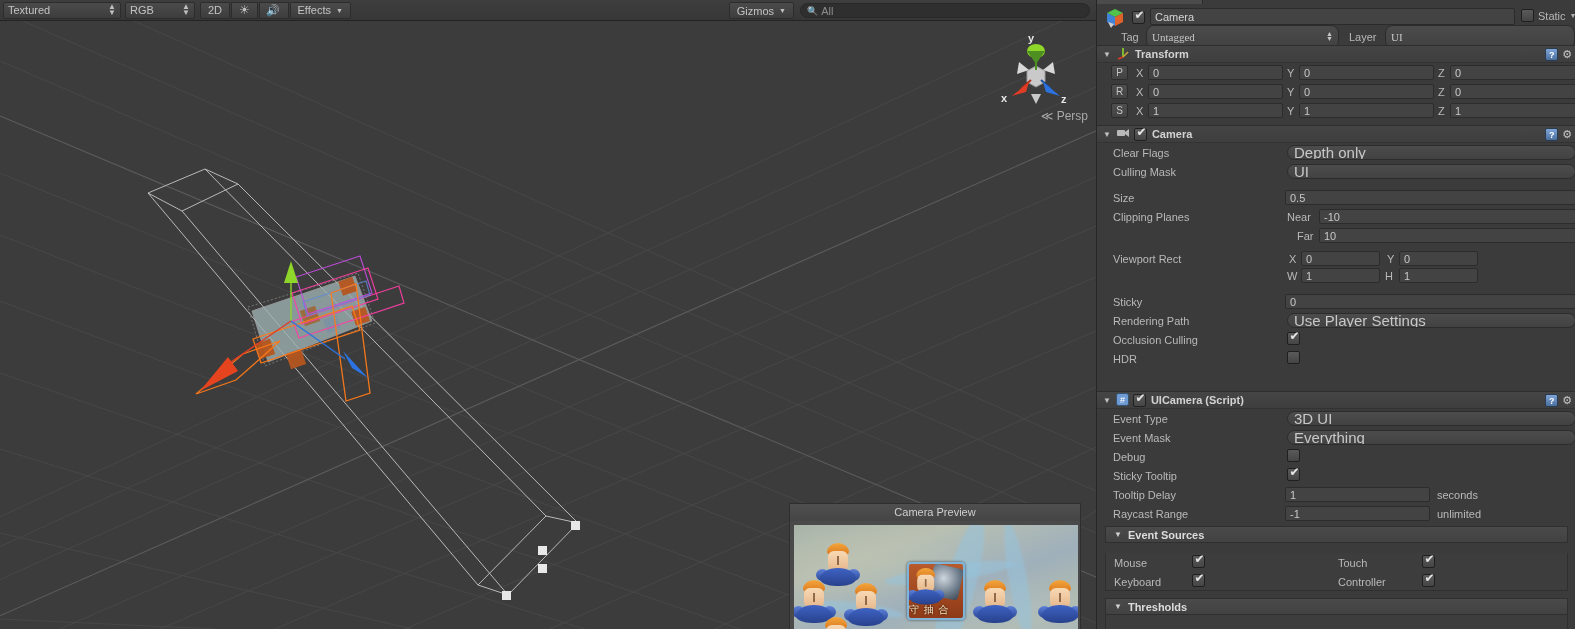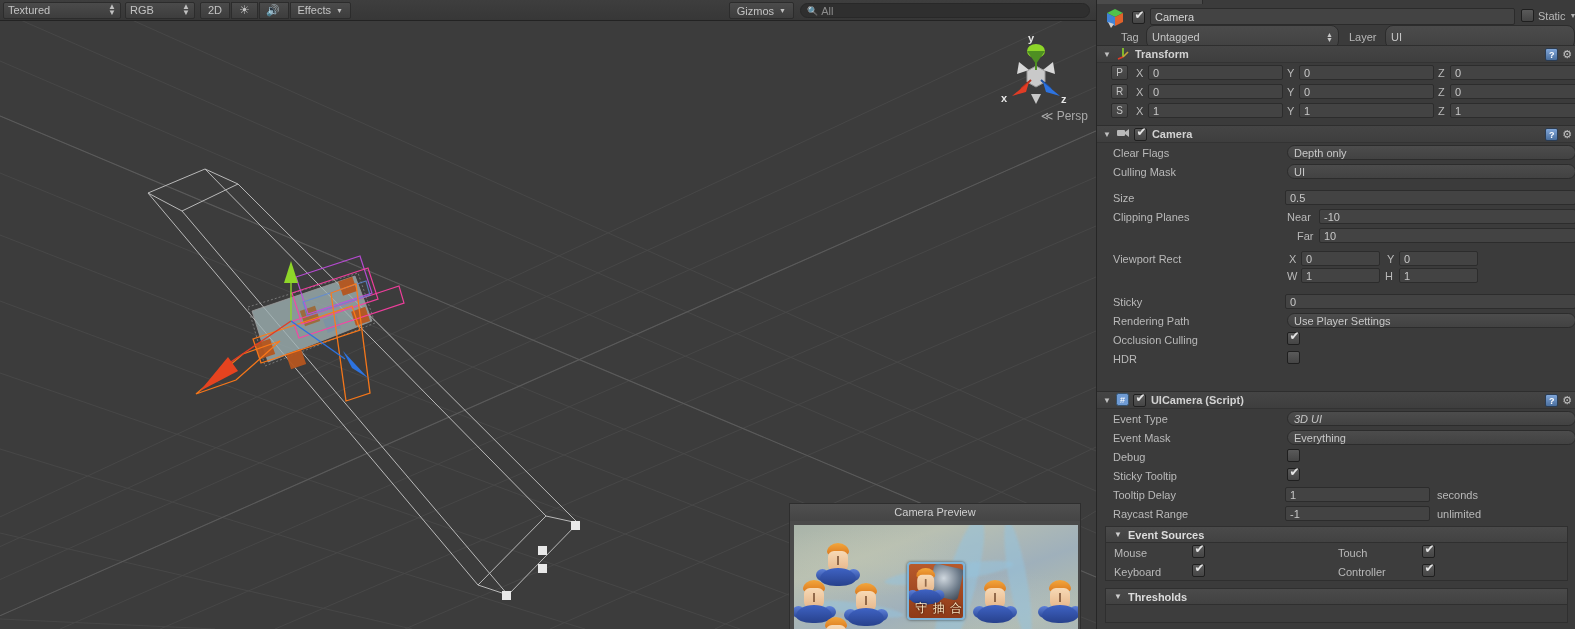--- a/index.html
+++ b/index.html
@@ -128,22 +128,22 @@
     border: 2px solid #7fb4d8; border-radius: 4px;
     box-shadow: 0 0 3px rgba(0,0,0,.6);
     overflow: hidden;
   }
   #cp-card .badge {
     position: absolute; right: 2px; top: 2px; width: 30px; height: 32px;
     background: radial-gradient(circle at 40% 40%, #cfd7de, #6d7b8a 60%, #3c4450);
     border-radius: 4px; transform: rotate(12deg);
   }
   #cp-card .cardtext {
-    position: absolute; left: 0; bottom: 1px; width: 100%; text-align: right;
-    color: #ffe7c0; font-size: 12px; letter-spacing: 1px;
+    position: absolute; left: 0; bottom: 1px; width: 100%; text-align: left;
+    color: #ffe7c0; font-size: 10px; letter-spacing: 1px;
     text-shadow: 0 0 2px #000;
   }
 
   
   #inspector {
     position: absolute; left: 1096px; top: 0; width: 479px; height: 629px;
     background: #3b3b3b;
     border-left: 1px solid #262626;
     overflow: hidden;
     font-size: 11px;
@@ -180,21 +180,21 @@
   }
   #static-wrap {
     position: absolute; left: 424px; top: 5px; display: flex; align-items: center; gap: 4px;
   }
   #static-wrap .lbl { color: #b8b8b8; }
   #tag-row { position: absolute; left: 0; top: 24px; width: 479px; height: 18px; display: flex; align-items: center; }
   #tag-row .lbl { color: #b8b8b8; }
   .mini-drop {
     height: 24px; background: linear-gradient(#4b4b4b, #414141);
     border: 1px solid #2c2c2c; border-radius: 8px;
-    display: flex; align-items: center; padding: 0 5px; color: #c7c7c7;
+    display: flex; align-items: center; padding: 0 5px; color: #c7c7c7; font-family: Liberation Serif, serif;
   }
   .mini-drop .ud { margin-left: auto; font-size: 8px; line-height: 5px; display:flex; flex-direction:column; }
 
   .comp-header {
     position: relative; height: 18px;
     background: linear-gradient(#454545, #3e3e3e);
     border-top: 1px solid #2e2e2e; border-bottom: 1px solid #333;
     display: flex; align-items: center; padding-left: 6px; gap: 5px;
   }
   .comp-header .tri { font-size: 8px; color: #c0c0c0; }
@@ -214,21 +214,21 @@
   .fld {
     position: absolute; height: 15px; background: #434343;
     border: 1px solid #2c2c2c; border-radius: 2px;
     color: #c8c8c8; padding: 0 4px; line-height: 14px; font-size: 11px;
     overflow: hidden; white-space: nowrap;
   }
   .drop {
     position: absolute; height: 15px;
     background: linear-gradient(#4c4c4c, #424242);
     border: 1px solid #2c2c2c; border-radius: 8px;
-    color: #c8c8c8; padding: 0 6px; line-height: 14px; font-size: 11px;
+    color: #c8c8c8; padding: 0 6px; line-height: 14px; font-size: 15px;
     overflow: hidden; white-space: nowrap;
   }
   .axl { position: absolute; color: #b9b9b9; }
   .suffix { position: absolute; color: #b9b9b9; }
 
   .vec-btn {
     position: absolute; width: 17px; height: 15px;
     background: linear-gradient(#4e4e4e, #434343);
     border: 1px solid #2c2c2c; border-radius: 2px;
     text-align: center; line-height: 14px; color: #c6c6c6; font-size: 10px;
@@ -667,21 +667,21 @@
         <span class="ck on" style="margin-left:-1px;"></span>
         <span class="title">UICamera (Script)</span>
         <span class="right-ico">
           <span class="help-ico">?</span>
           <span class="gear-ico">⚙</span>
         </span>
       </div>
 
       <div class="row">
         <span class="lab">Event Type</span>
-        <span class="drop" style="left:190px; top:2px; width:289px;font-style:italic;">3D UI</span>
+        <span class="drop" style="left:190px; top:2px; width:289px;">3D UI</span>
       </div>
       <div class="row">
         <span class="lab">Event Mask</span>
         <span class="drop" style="left:190px; top:2px; width:289px;">Everything</span>
       </div>
       <div class="row">
         <span class="lab">Debug</span>
         <span class="ck" style="position:absolute; left:190px; top:2px;"></span>
       </div>
       <div class="row">
@@ -697,21 +697,21 @@
         <span class="lab">Raycast Range</span>
         <span class="fld" style="left:188px; top:2px; width:145px;">-1</span>
         <span class="suffix" style="left:340px;">unlimited</span>
       </div>
 
       <div style="height:3px;"></div>
       <div class="sub-header">
         <span class="tri">▼</span>
         <span class="stitle">Event Sources</span>
       </div>
-      <div class="sub-body" style="height:38px;">
+      <div class="sub-body" style="height:38px;margin-top:10px;">
         <div class="row" style="height:19px;">
           <span class="lab" style="left:8px;">Mouse</span>
           <span class="ck on" style="position:absolute; left:86px; top:2px;"></span>
           <span class="lab" style="left:232px;">Touch</span>
           <span class="ck on" style="position:absolute; left:316px; top:2px;"></span>
         </div>
         <div class="row" style="height:19px;">
           <span class="lab" style="left:8px;">Keyboard</span>
           <span class="ck on" style="position:absolute; left:86px; top:2px;"></span>
           <span class="lab" style="left:232px;">Controller</span>

